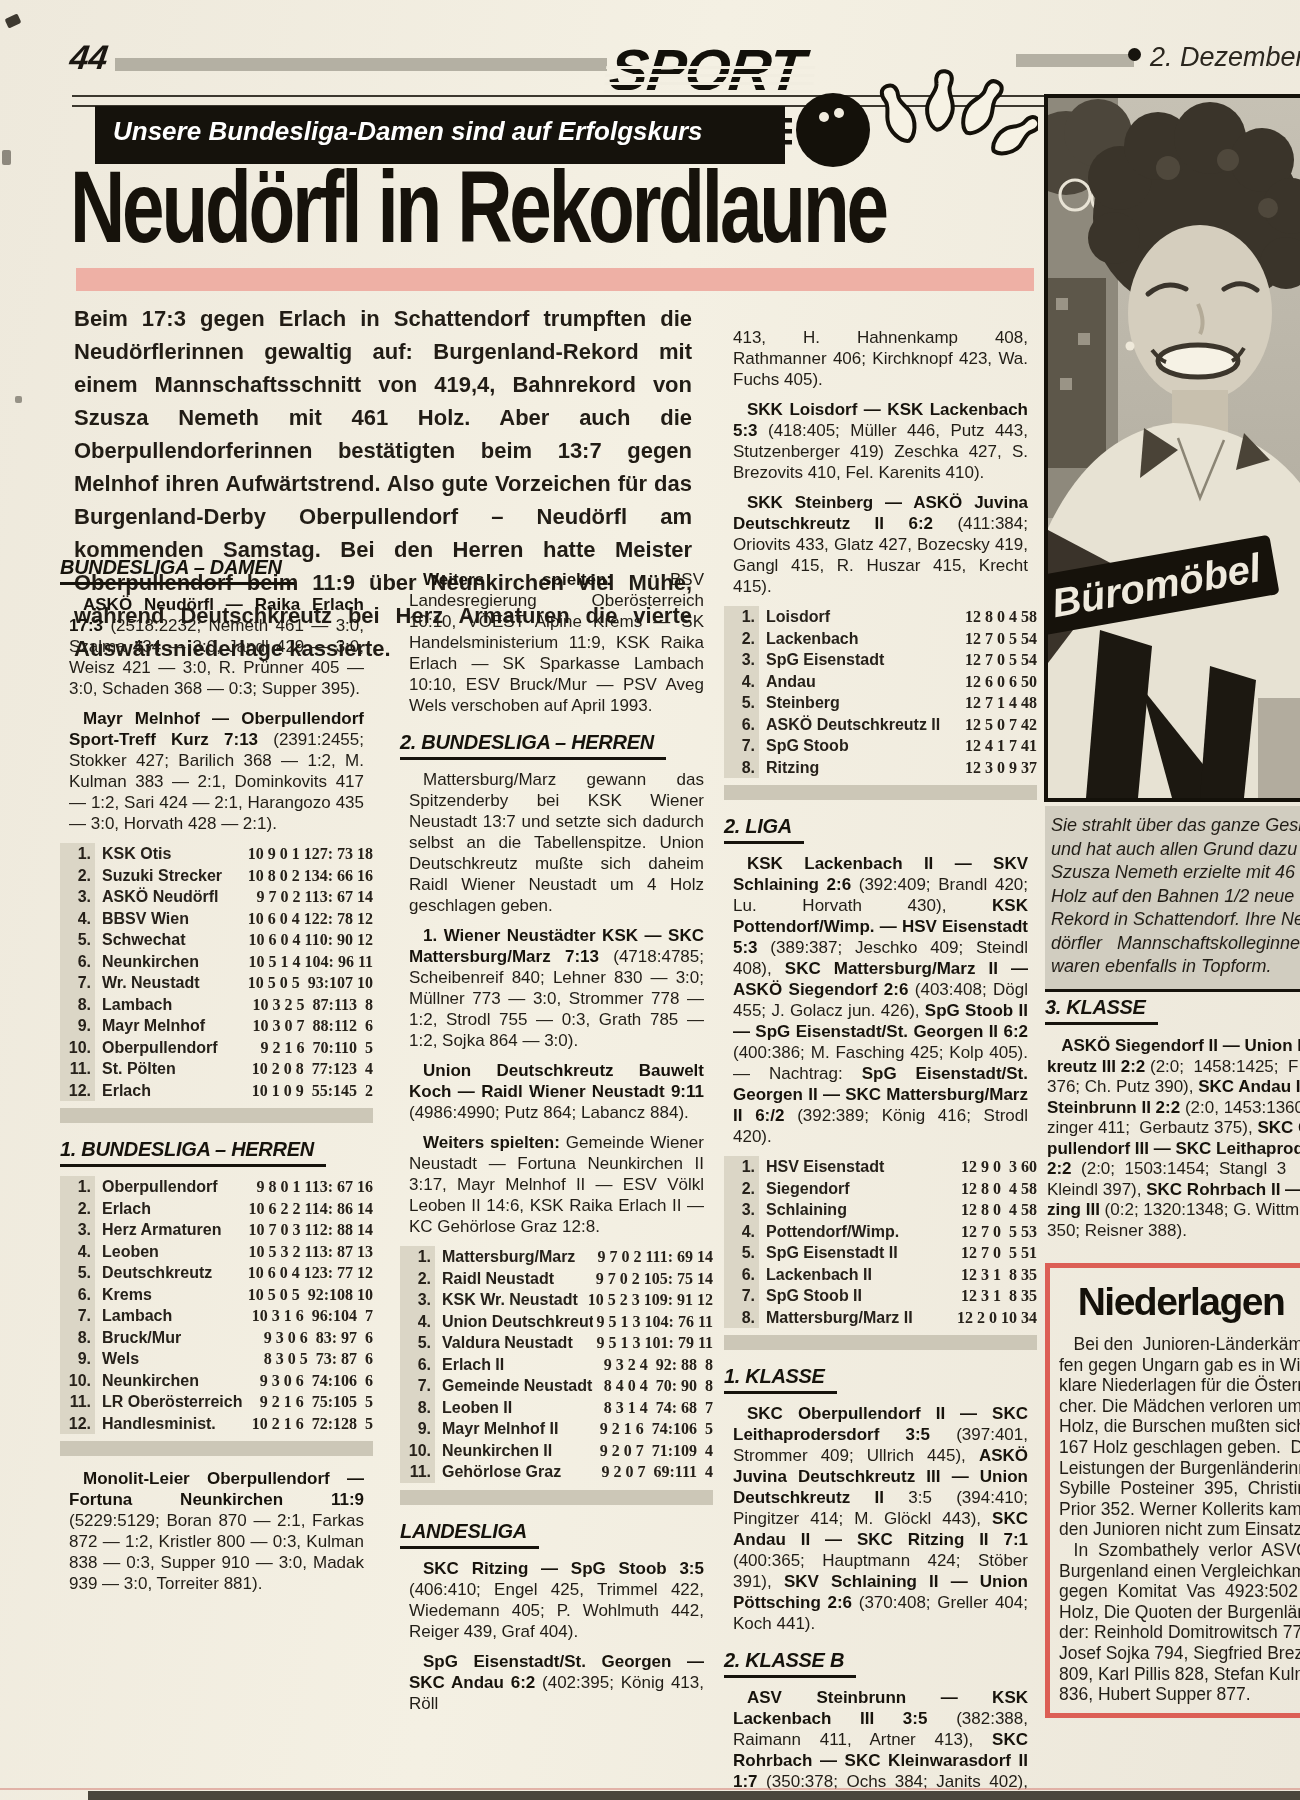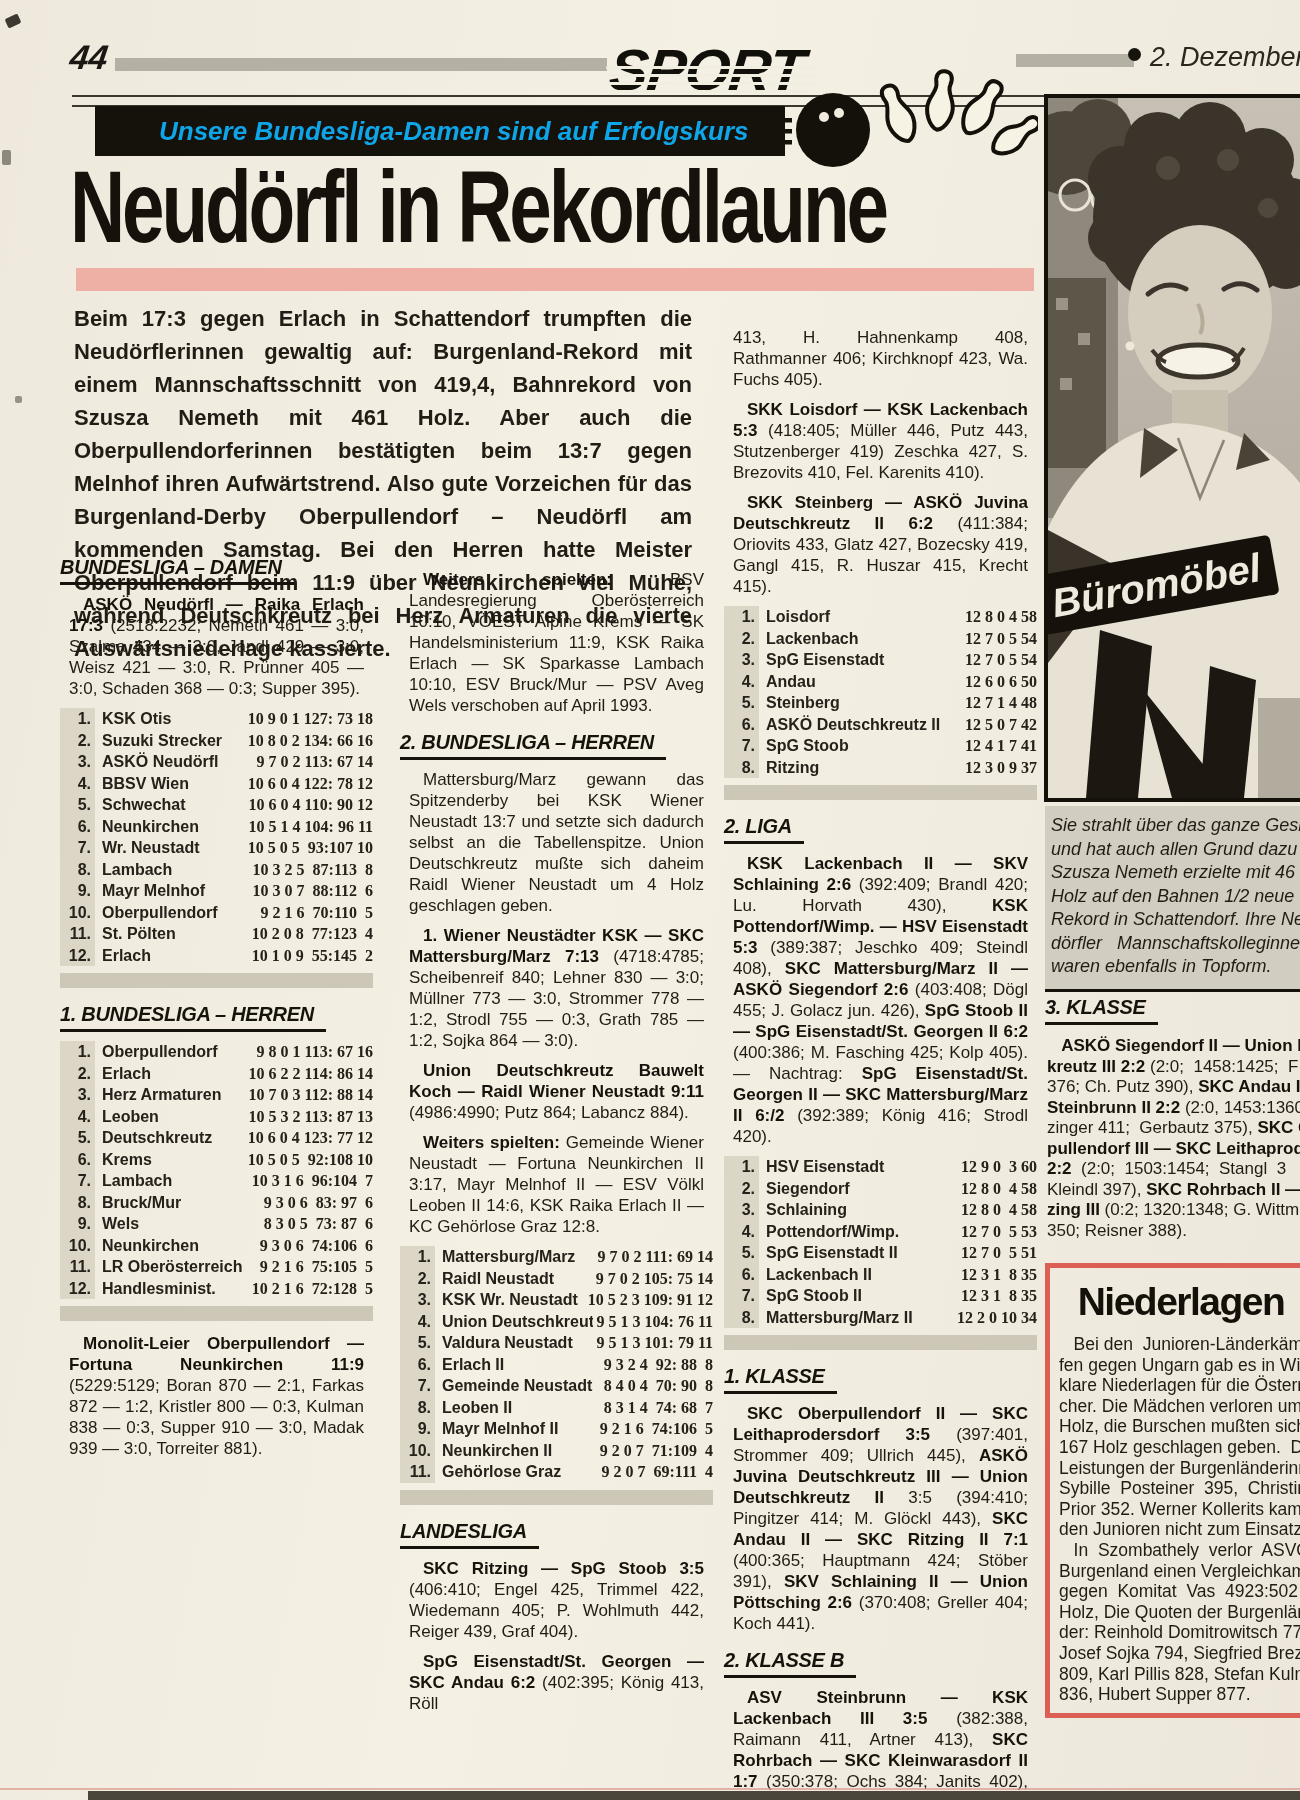--- a/index.html
+++ b/index.html
@@ -9,22 +9,22 @@
   .abs{position:absolute;}
   
   .pageno{left:70px;top:38px;font:italic 700 34px "Liberation Sans",sans-serif;transform:skewX(-8deg);}
   .hbar{background:#b4b0a3;height:13px;}
   .rule2{left:72px;top:95px;width:1228px;height:8px;border-top:2px solid #3c382f;border-bottom:2px solid #3c382f;}
   .sport{left:610px;top:36px;font:italic 900 58px "Liberation Sans",sans-serif;letter-spacing:-1px;color:#12100a;transform:skewX(-6deg);}
   .sport .stripe{position:absolute;left:-4px;width:108%;height:3px;background:#f1edE0;}
   .dot{left:1128px;top:48px;width:13px;height:13px;border-radius:50%;background:#17140e;}
   .date{left:1150px;top:42px;font:italic 400 27px "Liberation Sans",sans-serif;color:#2b271f;white-space:pre;}
   
-  .kicker{left:95px;top:106px;width:690px;height:50px;background:#15120c;color:#0ea5e9;
-    font:italic 700 26px "Liberation Sans",sans-serif;line-height:50px;padding-left:64px;box-sizing:border-box;white-space:nowrap;}
+  .kicker{left:95px;top:106px;width:690px;height:58px;background:#15120c;color:#ffffff;
+    font:italic 700 26px "Liberation Sans",sans-serif;line-height:50px;padding-left:18px;box-sizing:border-box;white-space:nowrap;}
   .headline{left:70px;top:148px;font:700 98px "Liberation Sans",sans-serif;letter-spacing:-4px;white-space:nowrap;
     color:#16120b;transform:scaleX(.78) scaleY(1.04);transform-origin:left top;}
   .pinkband{left:76px;top:268px;width:958px;height:23px;background:#eeb0a5;}
   .lead{left:74px;top:302px;width:618px;font-weight:700;font-size:22px;line-height:33px;text-align:justify;color:#211c15;}
   
   .col{position:absolute;width:313px;font-size:17px;line-height:21px;text-align:justify;color:#211d16;}
   .para{margin:9px;text-indent:14px;}
   .para.noind{text-indent:0;}
   b{font-weight:700;color:#17130c;}
   .sech-wrap{margin:15px 0 9px;}
@@ -104,20 +104,21 @@
   </svg>
 
   <div class="abs kicker">Unsere Bundesliga-Damen sind auf Erfolgskurs</div>
   <div class="abs headline">Neudörfl in Rekordlaune</div>
   <div class="abs pinkband"></div>
   <div class="abs lead">Beim 17:3 gegen Erlach in Schattendorf trumpften die Neudörflerinnen gewaltig auf: Burgenland-Rekord mit einem Mannschaftsschnitt von 419,4, Bahnrekord von Szusza Nemeth mit 461 Holz. Aber auch die Oberpullendorferinnen bestätigten beim 13:7 gegen Melnhof ihren Aufwärtstrend. Also gute Vorzeichen für das Burgenland-Derby Oberpullendorf – Neudörfl am kommenden Samstag. Bei den Herren hatte Meister Oberpullendorf beim 11:9 über Neunkirchen viel Mühe, während Deutschkreutz bei Herz Armaturen die vierte Auswärtsniederlage kassierte.</div>
 
   <div class="col" style="left:60px;top:556px;">
     <div class="sech-wrap" style="margin-top:0;"><span class="sech">BUNDESLIGA – DAMEN</span></div>
     <p class="para"><b>ASKÖ Neudörfl — Raika Erlach 17:3</b> (2518:2232; Nemeth 461 — 3:0, Szalma 434 — 3:0, Jandl 429 — 3:0, Weisz 421 — 3:0, R. Prünner 405 — 3:0, Schaden 368 — 0:3; Supper 395).</p>
+    <p class="para"><b>Mayr Melnhof — Oberpullendorf Sport-Treff Kurz 7:13</b> (2391:2455; Stokker 427; Barilich 368 — 1:2, M. Kulman 383 — 2:1, Dominkovits 417 — 1:2, Sari 424 — 2:1, Harangozo 435 — 3:0, Horvath 428 — 2:1).</p>
     <div class="tbl">
         <div class="trow">
           <span class="rank">1.</span>
           <span class="tname">KSK Otis</span>
           <span class="tstats">10 9 0 1 127: 73 18</span>
         </div>
         <div class="trow">
           <span class="rank">2.</span>
           <span class="tname">Suzuki Strecker</span>
           <span class="tstats">10 8 0 2 134: 66 16</span>

